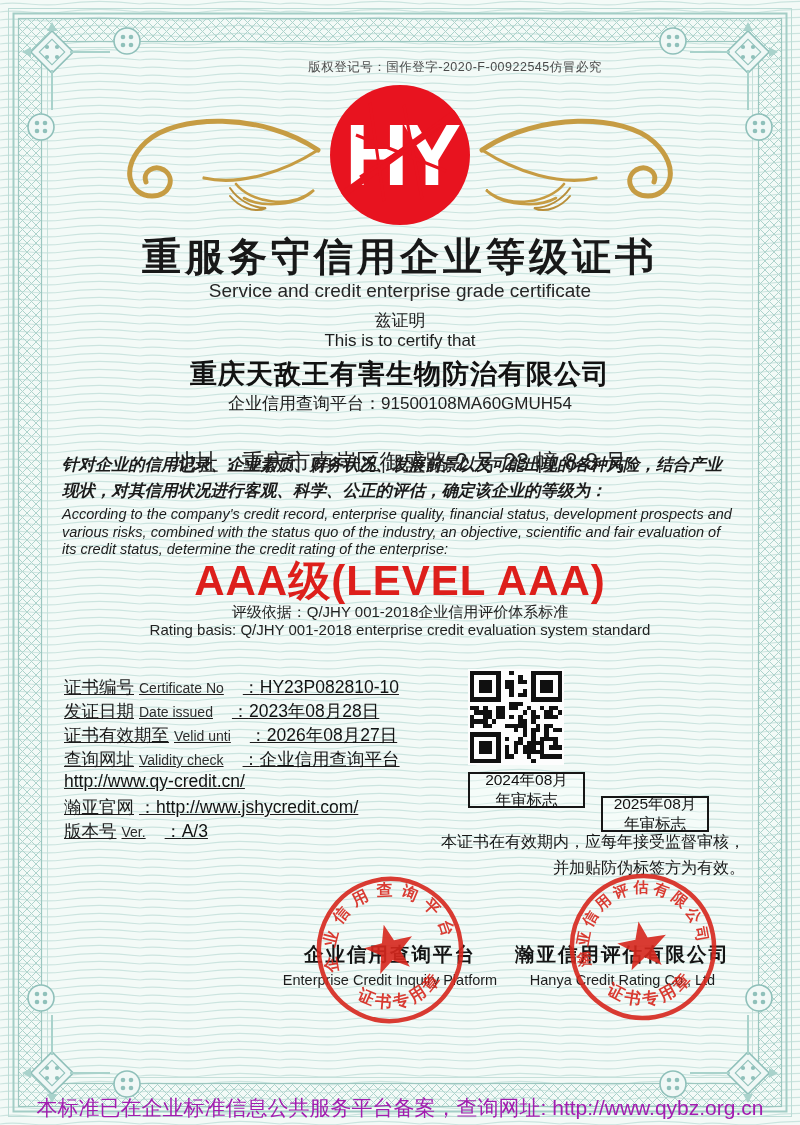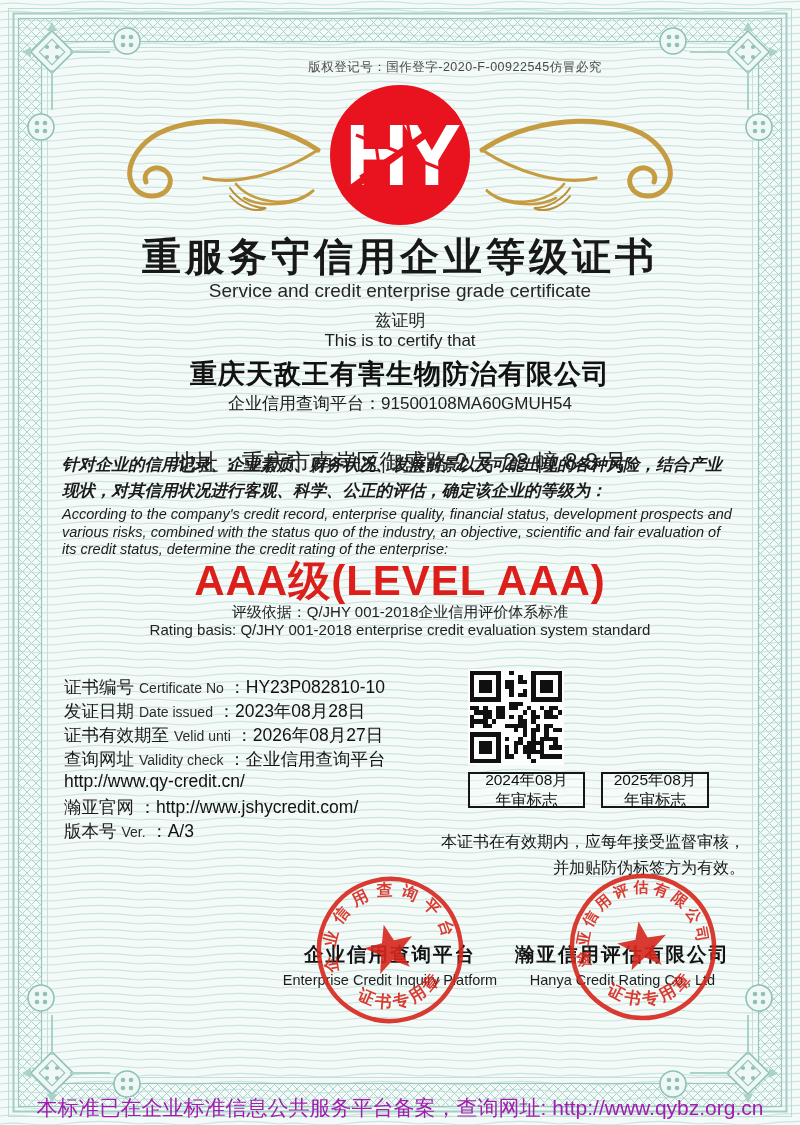--- a/index.html
+++ b/index.html
@@ -18,32 +18,32 @@
   .company{top:356px;font-size:27px;font-weight:900;letter-spacing:1px;color:#121212;}
   .code{top:392px;font-size:17px;color:#222;}
   .addr{top:414px;font-size:23px;color:#222;margin-top:33px;}
   .para{left:62px;width:676px;font-style:italic;}
   .para-cn{top:451px;font-size:16.5px;font-weight:600;line-height:26px;color:#1b1b1b;}
   .para-en{top:506px;font-size:14.5px;line-height:17.5px;color:#1b1b1b;}
   .level{top:553px;font-size:42px;font-weight:900;letter-spacing:1px;color:#dd1f1b;}
   .basis-cn{top:603px;font-size:15px;color:#222;}
   .basis-en{top:621px;font-size:15px;color:#222;}
   .details{left:64px;top:675px;width:400px;}
-  .drow{display:flex;align-items:baseline;height:24px;white-space:nowrap;}
+  .drow{display:flex;align-items:baseline;height:24px;white-space:nowrap;text-decoration:underline;}
   .dcn{font-size:17.5px;color:#1b1b1b;margin-right:5px;}
-  .den{font-size:14px;color:#2c2c2c;margin-right:5px;}
+  .den{font-size:14px;color:#2c2c2c;margin-right:19px;}
   .dsep{font-size:17px;}
   .dval{font-size:17.5px;color:#121212;}
   .qr-wrap{left:468px;top:669px;width:96px;height:96px;background:#fdfdfd;padding:2px;box-sizing:border-box;}
   .qr-note{left:572px;top:668px;width:176px;font-size:15.5px;line-height:24.5px;text-align:justify;color:#1b1b1b;}
   .ybox{top:772px;height:36px;border:2px solid #161616;box-sizing:border-box;
         display:flex;flex-direction:column;justify-content:center;text-align:center;
         font-size:15.5px;line-height:20px;color:#111;background:rgba(250,255,253,.35);}
   .ybox1{left:468px;width:117px;}
-  .ybox2{left:601px;width:108px;}
+  .ybox2{left:601px;width:108px;margin-top:24px;}
   .supervision{right:55px;top:829px;width:320px;text-align:right;font-size:16px;line-height:26px;color:#161616;}
   .issuer{top:941px;text-align:center;}
   .issuer-l{left:280px;width:220px;}
   .issuer-r{left:510px;width:225px;}
   .iname{font-size:19.5px;font-weight:700;letter-spacing:2px;color:#141414;}
   .ien{font-size:14.5px;margin-top:4px;color:#1d1d1d;}
   .footer{top:1046px;font-size:21px;color:#a21caf;margin-top:48px;}
   svg{display:block;}
   .layer{left:0;top:0;pointer-events:none;}
 </style>

